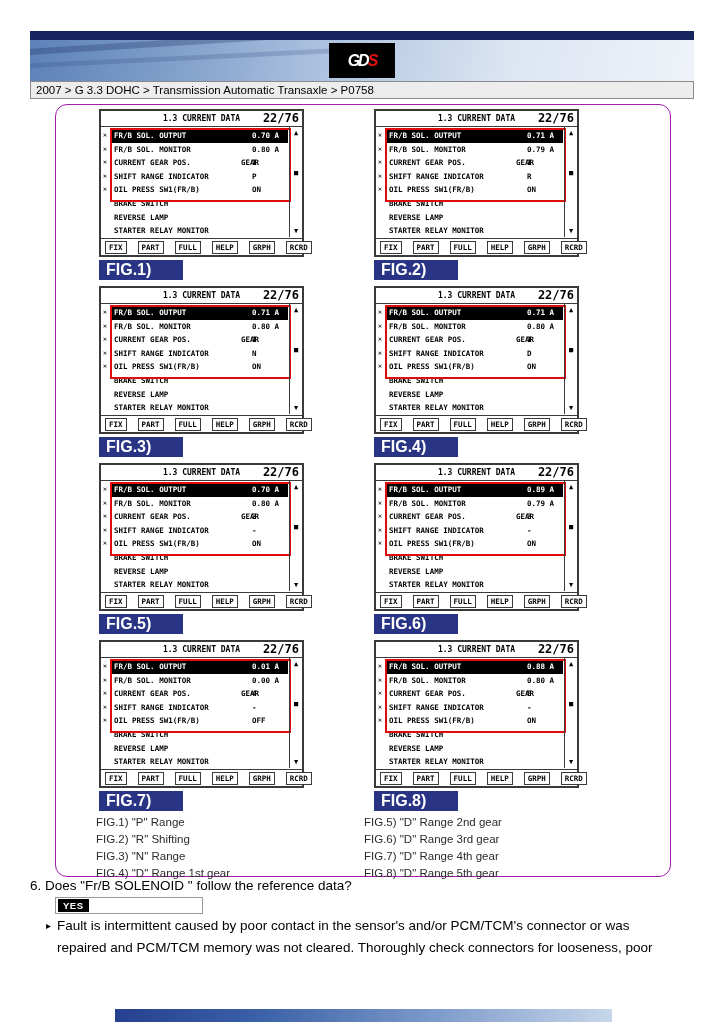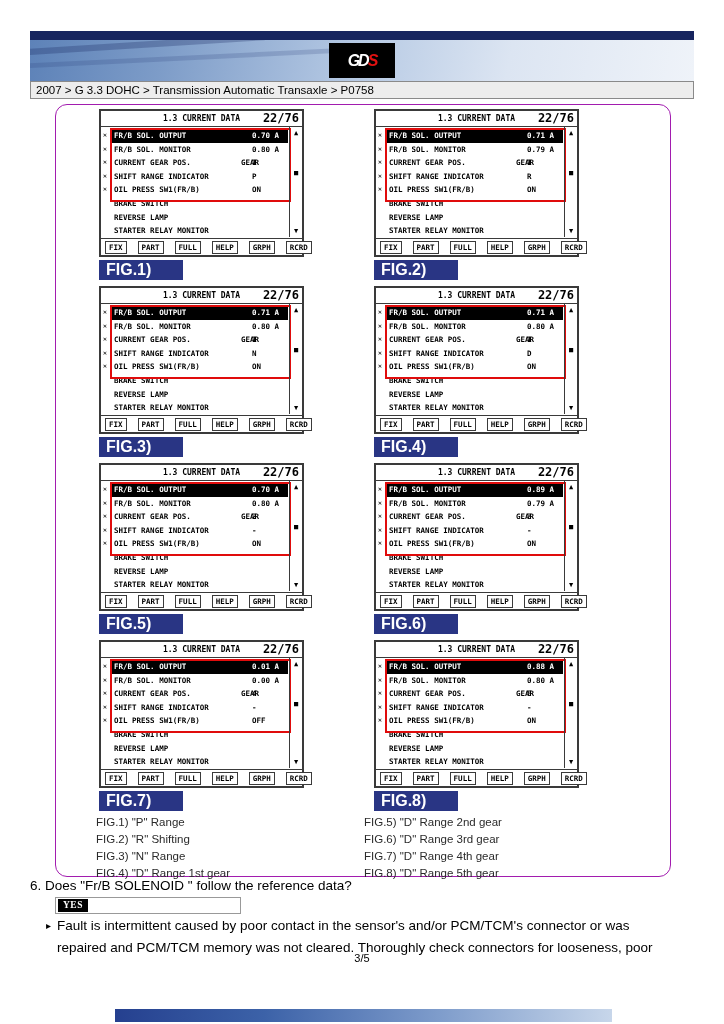--- a/index.html
+++ b/index.html
@@ -54,22 +54,22 @@
              font-weight:bold;font-size:16px;line-height:20px;padding-left:7px;box-sizing:border-box;}
 
   
   .cap-col{position:absolute;font-size:11.5px;color:#2b2b2b;}
   .cap-left{left:40px;top:709px;}
   .cap-right{left:308px;top:709px;}
   .cap-col div{height:17px;line-height:17px;}
 
   
   .question{position:absolute;left:30px;top:878px;font-size:13.5px;color:#000;}
-  .answer-box{position:absolute;left:55px;top:897px;width:186px;height:17px;border:1px solid #999;
-              box-sizing:border-box;background:#fff;font-family:Liberation Serif, serif;}
+  .answer-box{position:absolute;left:55px;top:897px;width:148px;height:17px;border:1px solid #999;
+              box-sizing:border-box;background:#fff;}
   .yes-badge{position:absolute;left:2px;top:1px;height:13px;background:#000;color:#fff;
              font-weight:bold;font-size:9.5px;line-height:13px;padding:0 5px;letter-spacing:0.5px;}
   .note{position:absolute;left:46px;top:915px;width:650px;display:flex;gap:6px;
         font-size:13.5px;line-height:21.5px;color:#000;}
   .note .bullet{font-size:10px;line-height:21.5px;flex:0 0 auto;}
   .note .note-text{width:600px;}
   .pagenum{position:absolute;left:0;top:952px;width:724px;text-align:center;font-size:11px;color:#000;}
 
   
   .footer-bar{position:absolute;left:115px;top:1009px;width:497px;height:13px;
@@ -395,16 +395,15 @@
 
   <div class="answer-box">
     <span class="yes-badge">YES</span>
   </div>
 
   <div class="note">
     <span class="bullet">▸</span>
     <span class="note-text">Fault is intermittent caused by poor contact in the sensor's and/or PCM/TCM's connector or was repaired and PCM/TCM memory was not cleared. Thoroughly check connectors for looseness, poor</span>
   </div>
 
-  <div class="pagenum">3/5</div>
 
   <div class="footer-bar"></div>
 </div>
 
 </body></html>

